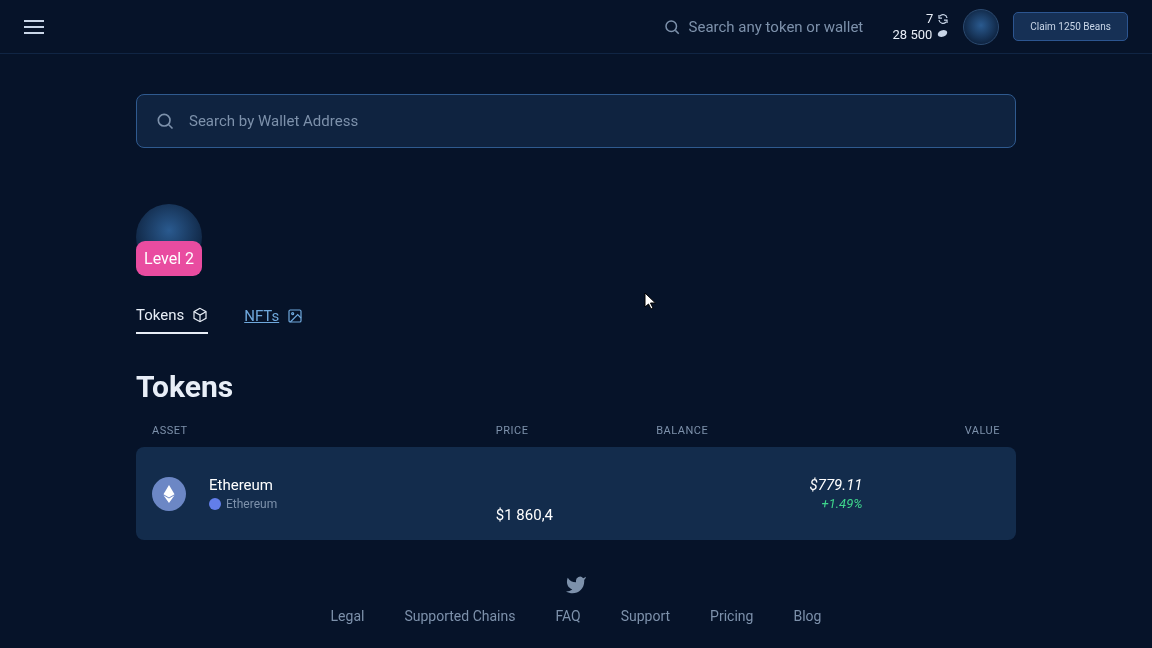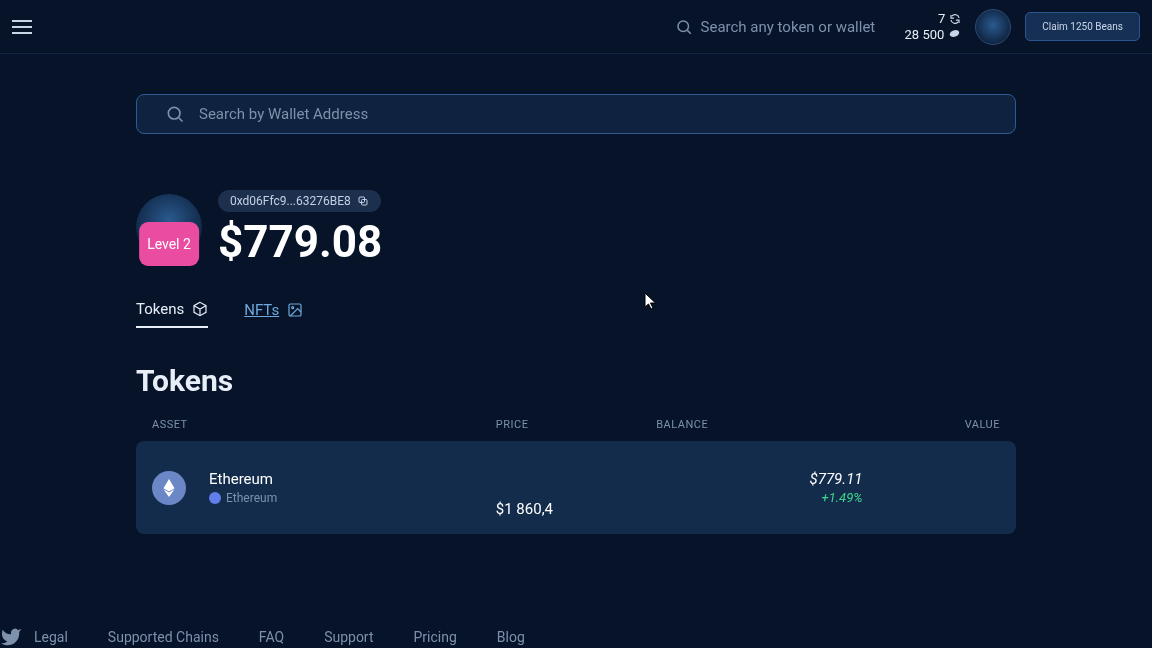--- a/index.html
+++ b/index.html
@@ -15,42 +15,42 @@
   }
   *{box-sizing:border-box;margin:0;padding:0;font-family:-apple-system,BlinkMacSystemFont,"Segoe UI",Roboto,Helvetica,Arial,sans-serif;}
   body{
     width:1152px;height:648px;
     background:var(--bg);color:var(--text);
     overflow:hidden;position:relative;
   }
   
   .topbar{
     display:flex;align-items:center;height:54px;
-    border-bottom:1px solid #102544;padding:0 12px;
+    border-bottom:1px solid #102544;padding:0 24px;
   }
   .hamburger{display:flex;flex-direction:column;gap:4px;cursor:pointer;}
   .hamburger span{width:20px;height:2px;background:#c9d6e8;display:block;}
   .top-right{margin-left:auto;display:flex;align-items:center;gap:14px;}
   .top-search{display:flex;align-items:center;gap:8px;color:var(--muted);font-size:15px;}
   .top-search input{background:transparent;border:none;color:var(--muted);font-size:15px;outline:none;width:190px;}
   .top-search input::placeholder{color:var(--muted);}
   .stats{display:flex;flex-direction:column;align-items:flex-end;font-size:13px;line-height:1.2;}
   .stats .row1{display:flex;align-items:center;gap:4px;color:var(--text);}
   .stats .row2{display:flex;align-items:flex-start;gap:4px;color:var(--text);}
   .avatar-sm{width:36px;height:36px;border-radius:50%;background:radial-gradient(circle at 50% 45%, #2a5a8f 0%, #0c1f3a 80%);border:1px solid #2b4a70;}
   .claim-btn{background:#163055;border:1px solid #2c5590;color:#c9d6e8;font-size:10px;padding:8px 16px;border-radius:5px;cursor:pointer;white-space:nowrap;}
   
   .main{width:880px;margin:0 auto;padding-top:40px;}
-  .big-search{display:flex;align-items:center;gap:14px;background:var(--panel);border:1px solid #2f5a8f;border-radius:8px;height:40px;padding:0 28px;}
+  .big-search{display:flex;align-items:center;gap:14px;background:var(--panel);border:1px solid #2f5a8f;border-radius:8px;height:54px;padding:0 18px;}
   .big-search input{flex:1;background:transparent;border:none;outline:none;color:var(--text);font-size:15px;}
   .big-search input::placeholder{color:var(--muted);}
   
   .profile{display:flex;align-items:center;gap:16px;margin-top:56px;}
   .avatar-lg{position:relative;width:66px;height:66px;border-radius:50%;background:radial-gradient(circle at 50% 40%, #2a5a8f 0%, #0c1f3a 80%);}
-  .level-badge{position:absolute;bottom:-6px;left:50%;transform:translateX(-50%);background:var(--pink);color:#fff;font-size:14px;padding:14px 8px;border-radius:9px;white-space:nowrap;}
+  .level-badge{position:absolute;bottom:-6px;left:50%;transform:translateX(-50%);background:var(--pink);color:#fff;font-size:16px;padding:8px 8px;border-radius:9px;white-space:nowrap;}
   .profile-right{display:flex;flex-direction:column;gap:8px;align-items:flex-start;}
   .addr-pill{display:flex;align-items:center;gap:6px;background:#1c2f4d;border-radius:14px;padding:4px 12px;font-size:12px;color:#c3d1e6;}
   .balance{font-size:44px;font-weight:700;color:#fff;line-height:1;}
   
   .tabs{display:flex;gap:36px;margin-top:36px;border-bottom:1px solid transparent;}
   .tab{display:flex;align-items:center;gap:8px;font-size:15px;color:var(--link);padding-bottom:8px;cursor:pointer;text-decoration:underline;}
   .tab.active{color:var(--text);text-decoration:none;border-bottom:2px solid var(--text);}
   
   .section-title{font-size:30px;font-weight:700;margin-top:34px;}
   .table-header{display:grid;grid-template-columns:3fr 1.4fr 1.8fr 1.2fr;padding:20px 16px 10px;font-size:11px;letter-spacing:.5px;color:var(--muted);}
@@ -60,21 +60,21 @@
   .eth-circle{width:34px;height:34px;border-radius:50%;background:#6c87c5;display:flex;align-items:center;justify-content:center;}
   .eth-circle svg{width:18px;height:18px;}
   .asset-info .name{font-size:15px;color:#fff;}
   .asset-info .chain{display:flex;align-items:center;gap:5px;font-size:12px;color:var(--muted);margin-top:3px;}
   .chain-dot{width:12px;height:12px;border-radius:50%;background:#627eea;}
   .price-cell,.balance-cell{font-size:15px;color:#fff;margin-top:43px;}
   .value-cell{text-align:right;font-style:italic;}
   .value-cell .amt{font-size:15px;color:#fff;}
   .value-cell .chg{font-size:13px;color:var(--green);margin-top:2px;}
   
-  .footer{position:absolute;bottom:0;left:0;right:0;display:flex;flex-direction:row;align-items:center;gap:12px;color:var(--muted);font-size:14px;}
+  .footer{position:absolute;bottom:24px;left:0;right:0;display:flex;flex-direction:column;align-items:center;gap:12px;color:var(--muted);font-size:14px;}
   .footer-links{display:flex;gap:40px;}
   .footer-links span{cursor:pointer;}
   .twitter-icon{color:var(--muted);}
   
   .cursor{position:absolute;left:644px;top:292px;pointer-events:none;}
 </style>
 </head>
 <body>
 
 <div class="topbar">
@@ -117,30 +117,20 @@
     <svg width="20" height="20" viewBox="0 0 24 24" fill="none" stroke="#7d91ab" stroke-width="2">
         <circle cx="11" cy="11" r="7"></circle>
         <line x1="21" y1="21" x2="16.5" y2="16.5"></line>
       </svg>
     <input placeholder="Search by Wallet Address" style="">
   </div>
 
   <div class="profile">
     <div class="avatar-lg">
       <div class="level-badge">Level 2</div>
-    </div>
-    <div class="profile-right">
-      <div class="addr-pill">
-        <span>0xd06Ffc9...63276BE8</span>
-        <svg width="12" height="12" viewBox="0 0 24 24" fill="none" stroke="#c3d1e6" stroke-width="2">
-            <rect x="9" y="9" width="11" height="11" rx="2"></rect>
-            <rect x="4" y="4" width="11" height="11" rx="2"></rect>
-          </svg>
-      </div>
-      <div class="balance">$779.08</div>
     </div>
   </div>
 
   <div class="tabs">
     <div class="tab active">
       <span>Tokens</span>
       <svg width="16" height="16" viewBox="0 0 24 24" fill="none" stroke="#e8eef7" stroke-width="1.8">
           <path d="M12 2 3 7v10l9 5 9-5V7l-9-5z"></path>
           <path d="M3 7l9 5 9-5M12 22V12"></path>
         </svg>

